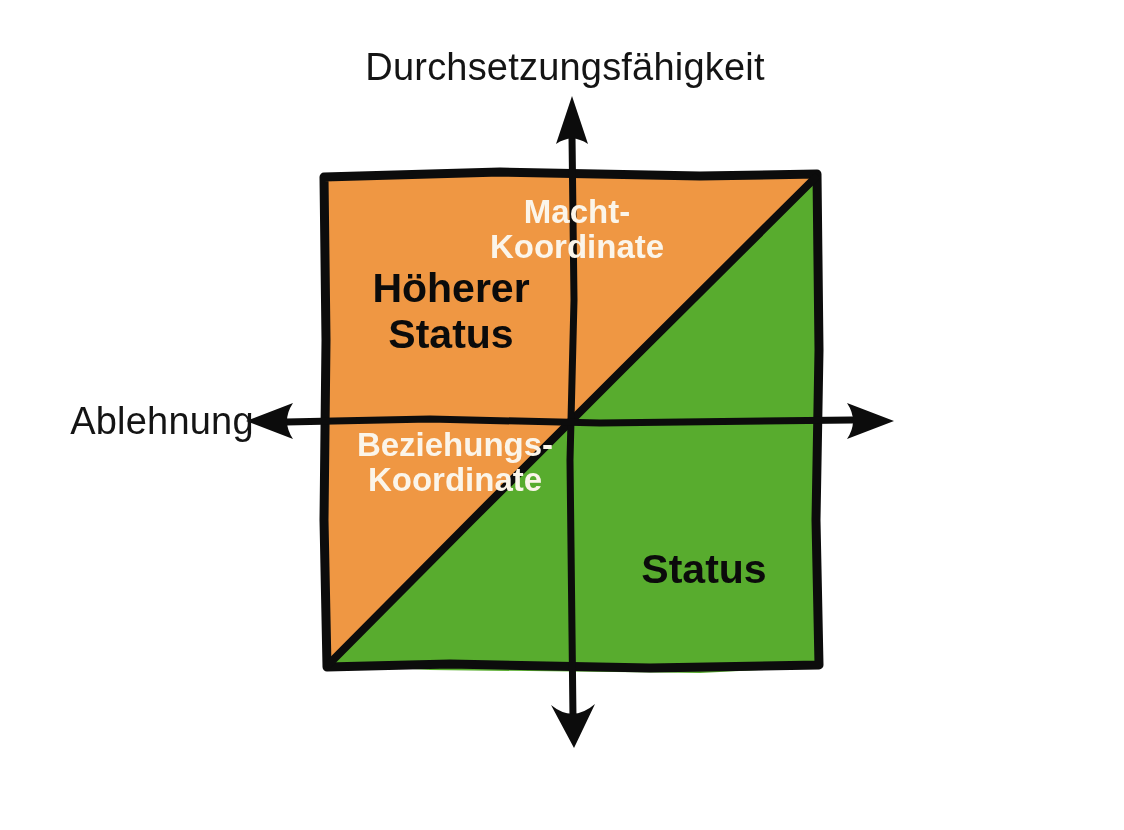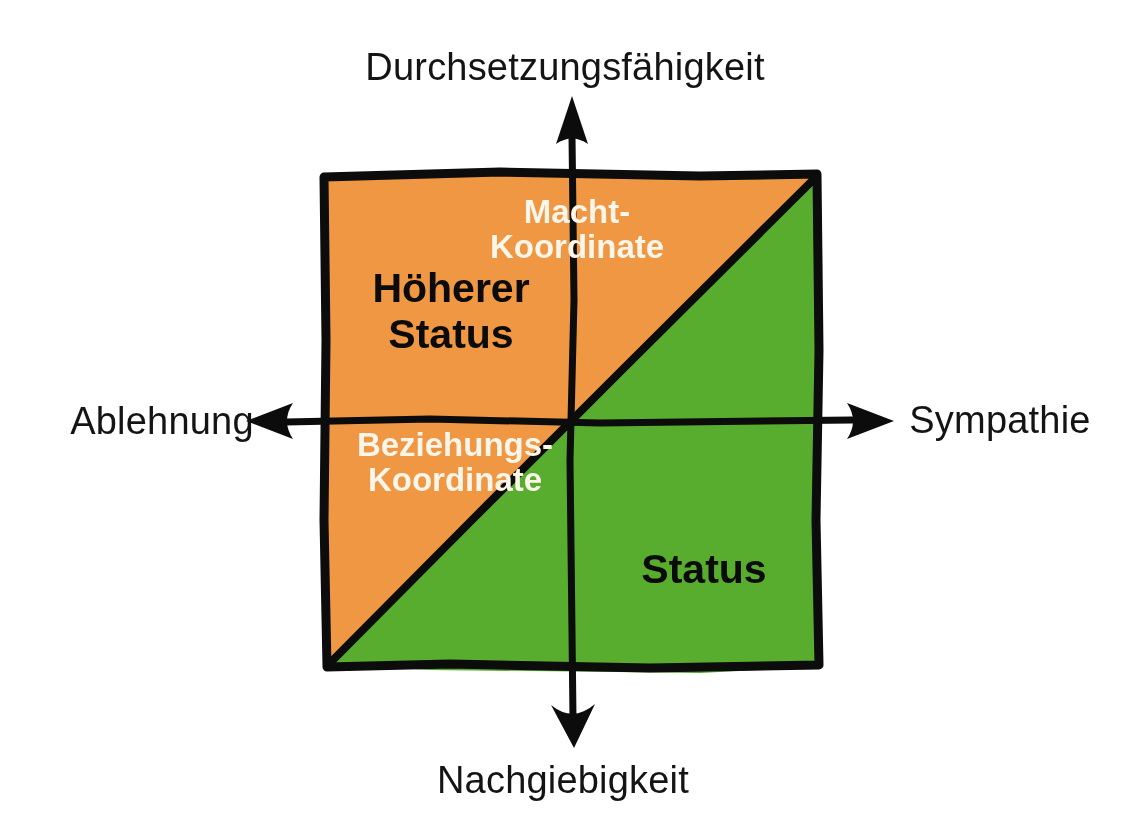--- a/index.html
+++ b/index.html
@@ -91,23 +91,21 @@
     <path class="ink-fill" d="M 572 96 L 556 144 Q 572 133 588 144 Z"></path>
     <path class="ink-fill" d="M 574 748 L 551 705 Q 573 723 595 704 Z"></path>
     <path class="ink-fill" d="M 246 421 L 293 403 Q 281 421 293 439 Z"></path>
     <path class="ink-fill" d="M 894 421 L 847 403 Q 859 421 847 439 Z"></path>
   </svg>
 
   <div class="label axis-label" id="label-top">Durchsetzungsfähigkeit</div>
 
   <div class="label axis-label" id="label-left">Ablehnung</div>
 
-  <div class="label axis-label" id="label-right">Sympathie</div>
 
-  <div class="label axis-label" id="label-bottom">Nachgiebigkeit</div>
 
   <div class="label quad-label coord-label" id="label-macht">
     <span>Macht-</span>
     <span>Koordinate</span>
   </div>
 
   <div class="label quad-label status-label" id="label-hoeherer">
     <span>Höherer</span>
     <span>Status</span>
   </div>

